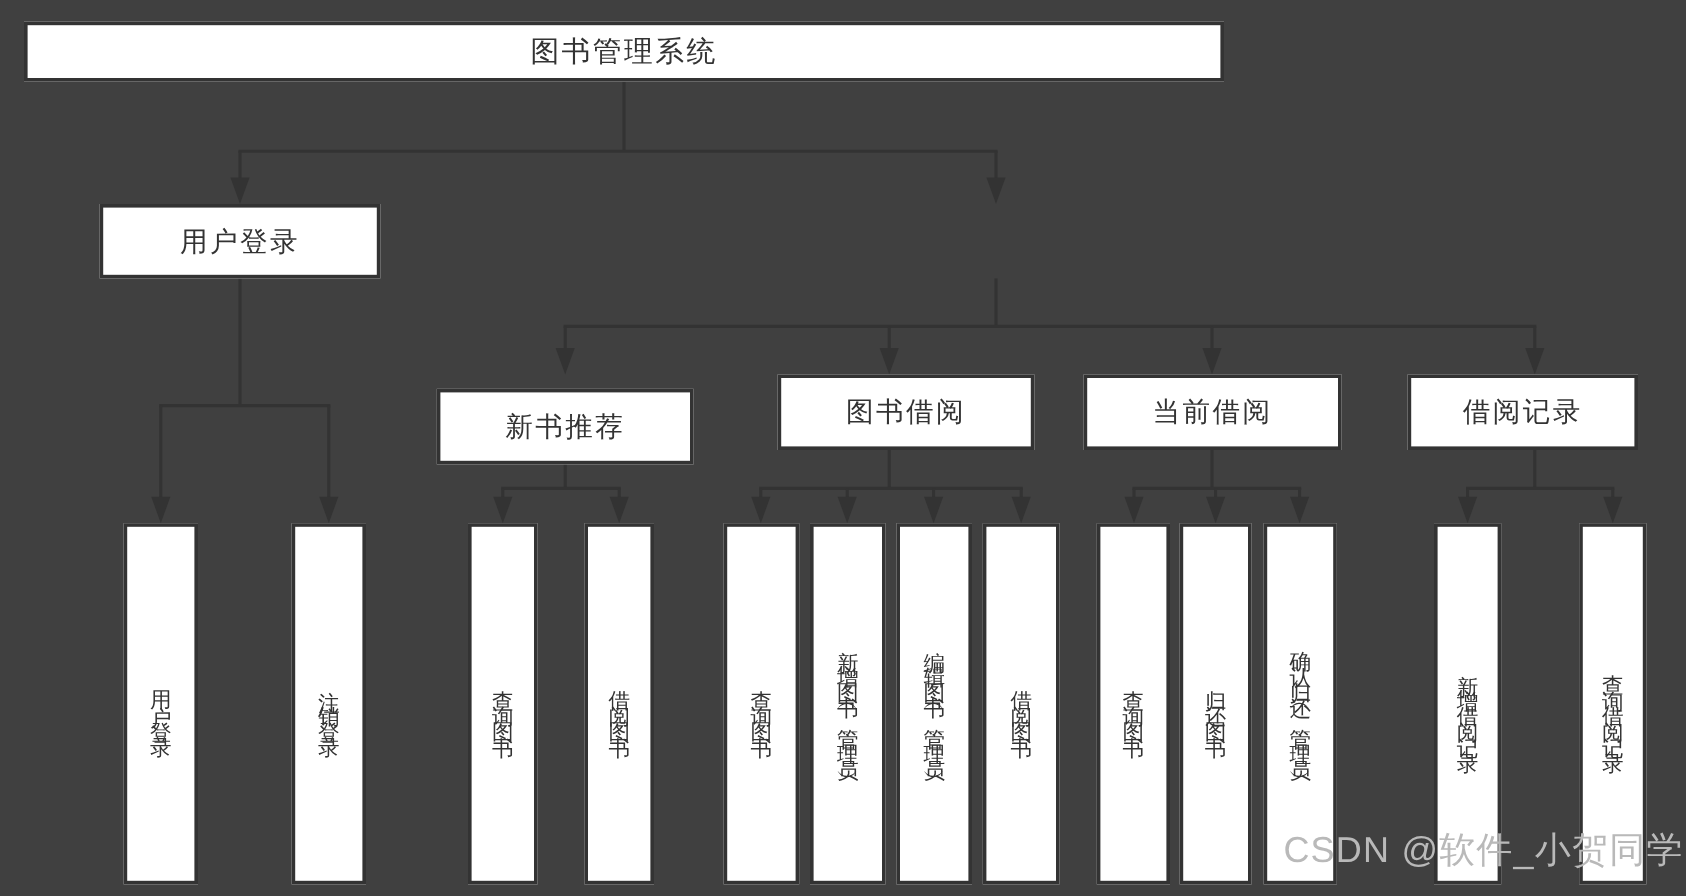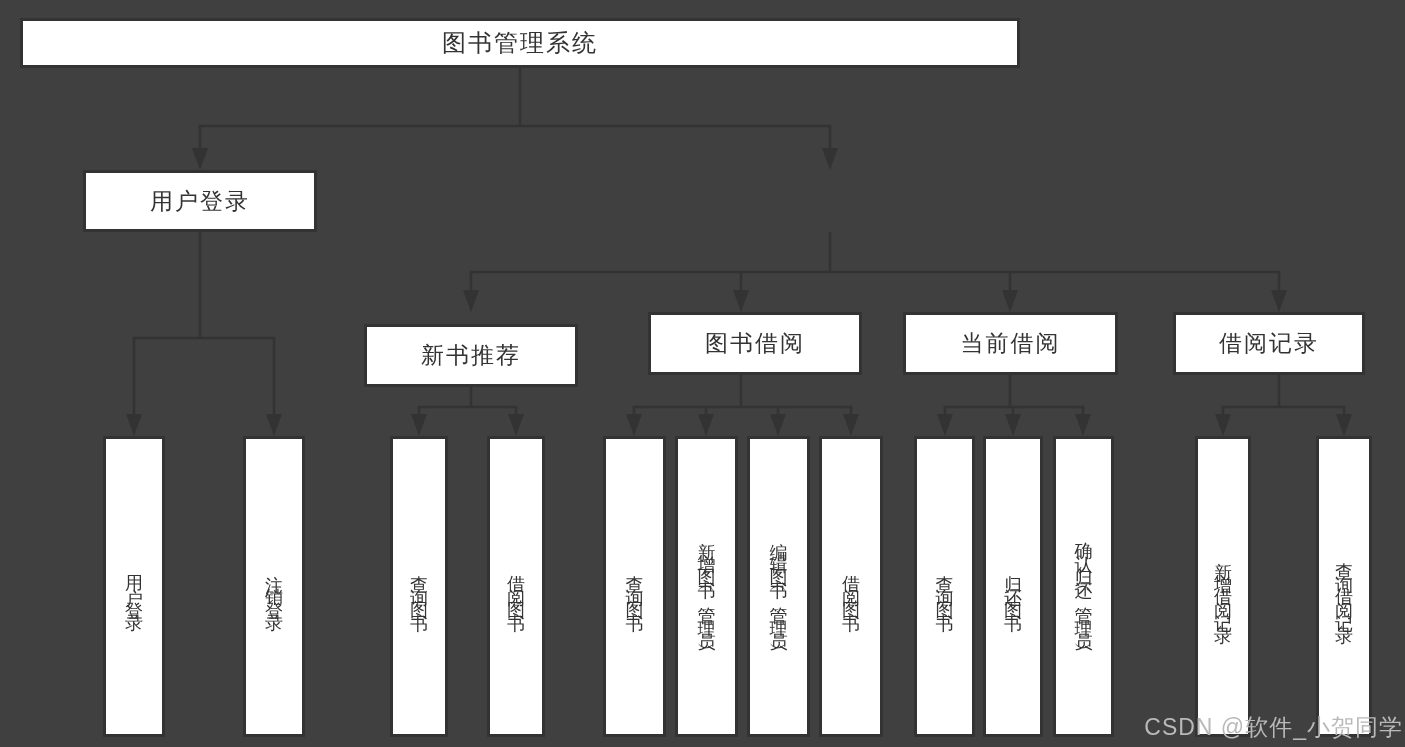--- a/index.html
+++ b/index.html
@@ -45,22 +45,22 @@
     writing-mode: vertical-rl;
     text-orientation: mixed;
     font-size: 18px;
     letter-spacing: 13px;
     line-height: 1;
     white-space: nowrap;
   }
   .watermark {
     position: absolute;
     right: 2px;
-    bottom: 4px;
-    font-size: 23px;
+    bottom: 18px;
+    font-size: 30px;
     color: #b9b9b9;
     letter-spacing: 1px;
     white-space: nowrap;
   }
   svg line { stroke: #333333; stroke-width: 2.6; }
   svg polygon { fill: #333333; stroke: none; }
 </style>
 </head>
 <body>
 

